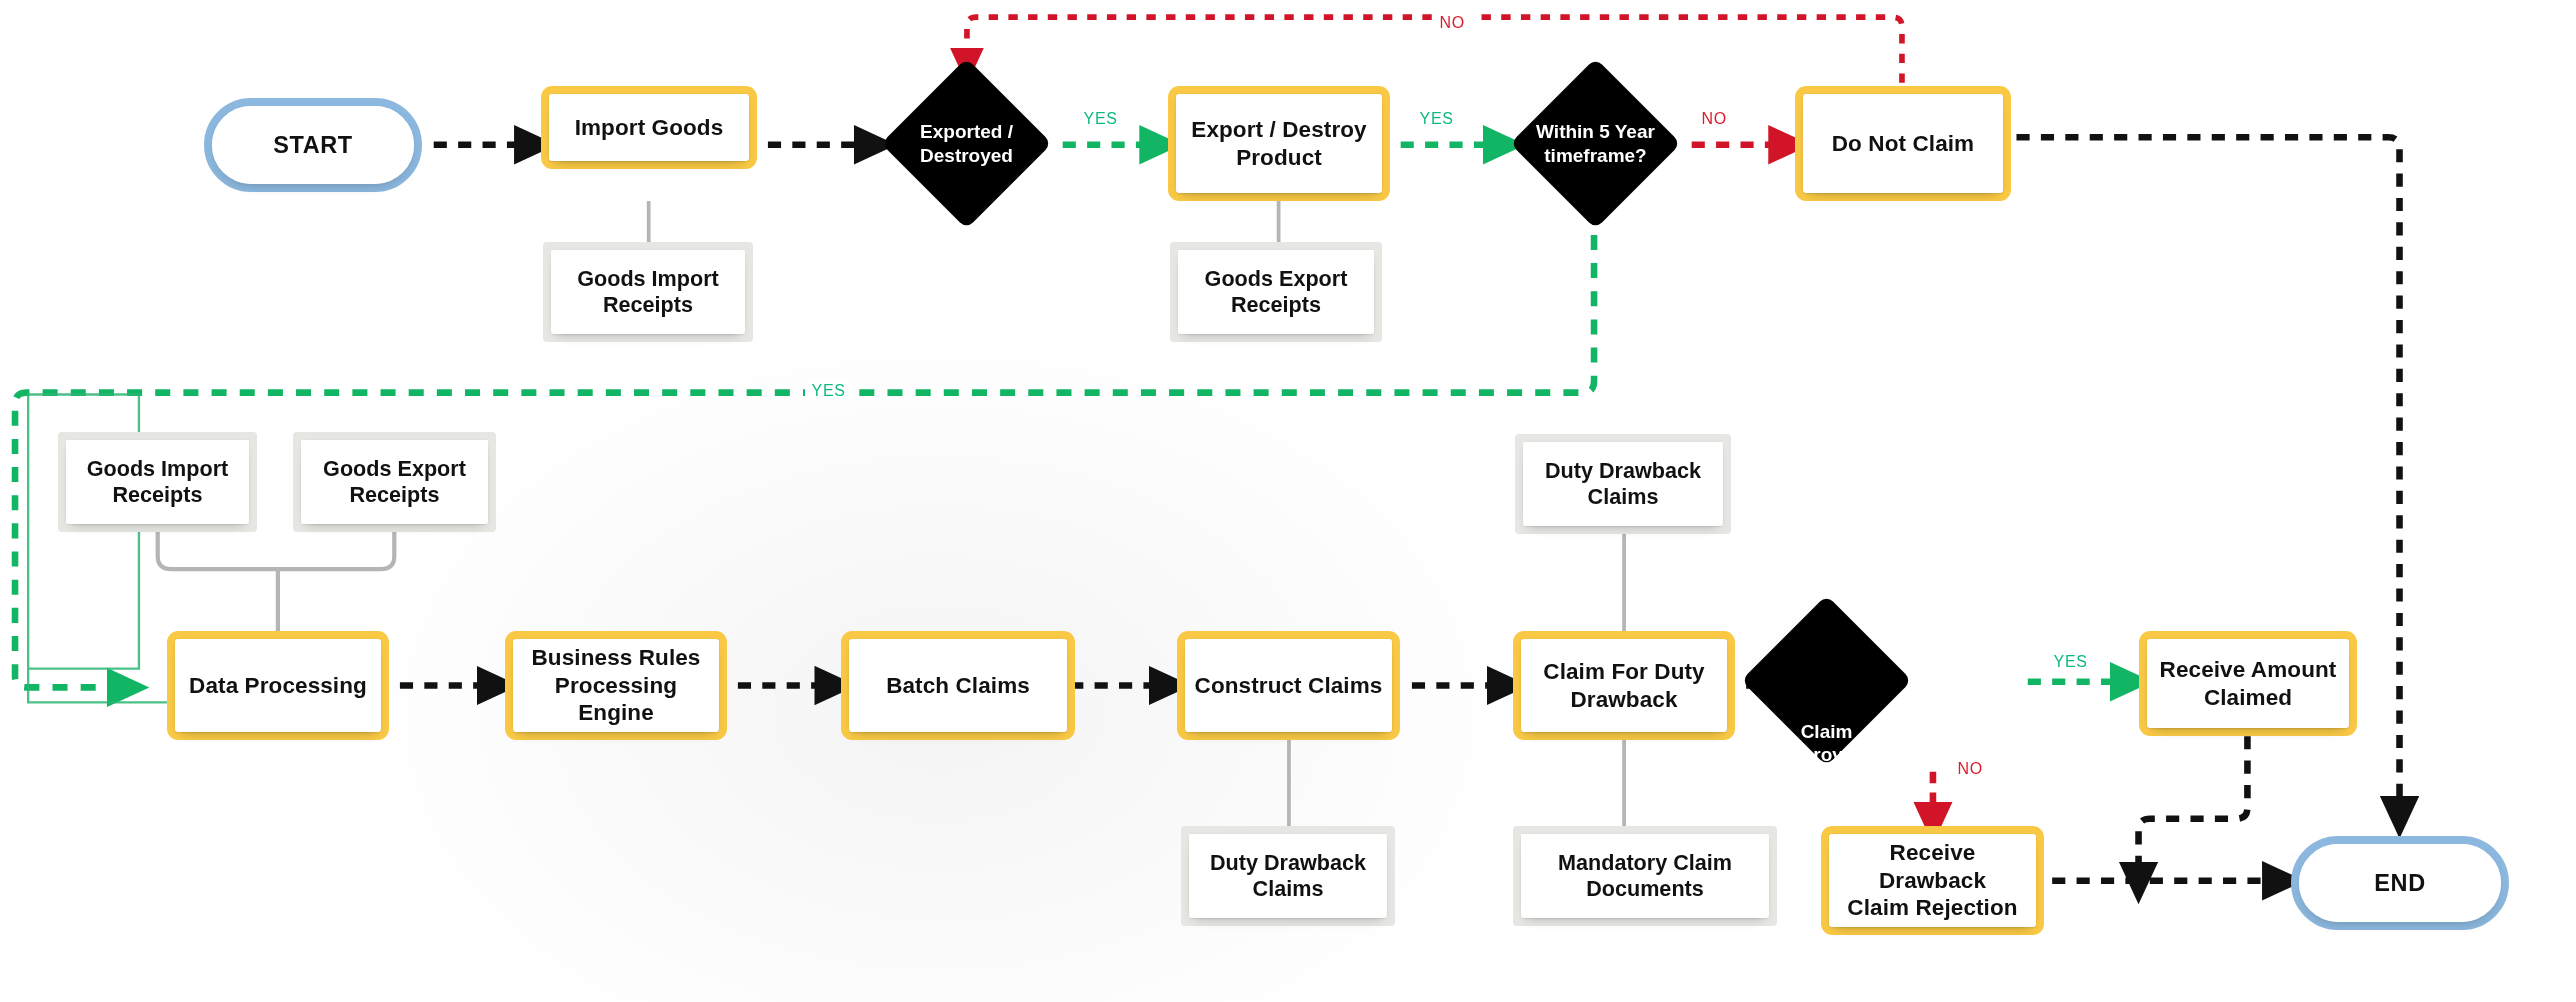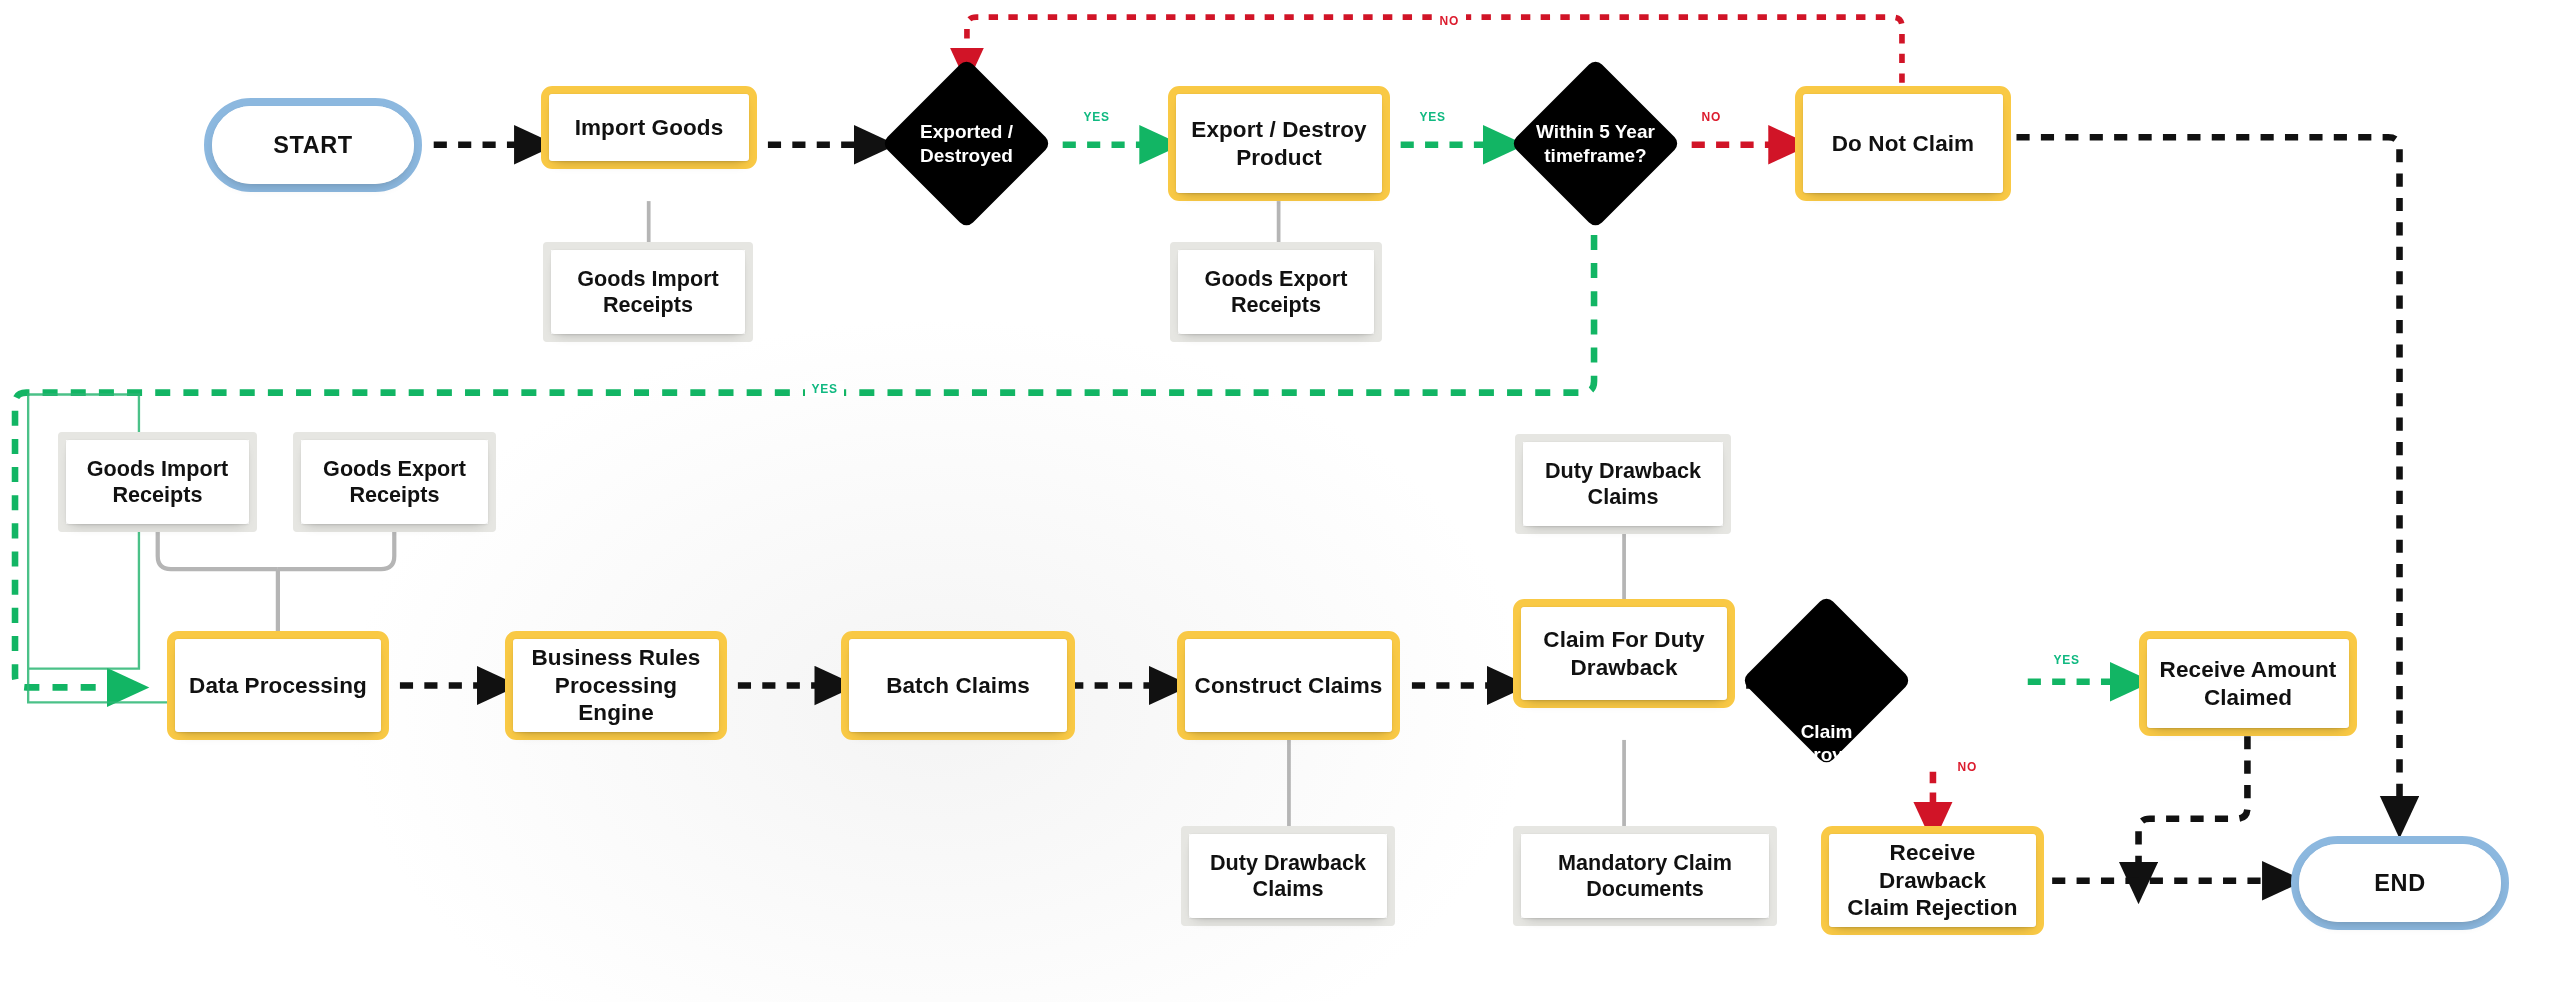--- a/index.html
+++ b/index.html
@@ -70,21 +70,21 @@
     position:absolute;left:0;top:0;width:100%;height:100%;
     background:#000000;transform:rotate(45deg) scale(.707);
     border-radius:13px;z-index:1;
   }
   .decision .lbl{
     font-size:19px;font-weight:700;color:#ffffff;z-index:4;position:relative;
     width:74%;line-height:1.22;
   }
 
   
-  .elabel{position:absolute;font-size:12px;font-weight:700;letter-spacing:0.7px;
+  .elabel{position:absolute;font-size:16px;font-weight:400;letter-spacing:0.7px;
           background:#ffffff;padding:0.9px 6.6px;z-index:6;white-space:nowrap;}
   .elabel.yes{color:#10B981;}
   .elabel.no{color:#DC1C2E;}
 </style>
 </head>
 <body>
 
 <div id="canvas">
 
   <svg class="edges" viewBox="0 0 2744 1068">
@@ -234,21 +234,21 @@
         <div class="lbl">Batch Claims</div>
       </div>
       <div class="node process" style="left: 1177px; top: 631px; width: 223px; height: 109px;">
         <div class="inner"></div>
         <div class="lbl">Construct Claims</div>
       </div>
       <div class="node data" style="left: 1181px; top: 826px; width: 214px; height: 100px;">
         <div class="inner"></div>
         <div class="lbl">Duty Drawback<br>Claims</div>
       </div>
-      <div class="node process" style="left: 1513px; top: 599px; width: 222px; height: 109px;">
+      <div class="node process" style="left: 1513px; top: 631px; width: 222px; height: 109px;">
         <div class="inner"></div>
         <div class="lbl">Claim For Duty<br>Drawback</div>
       </div>
       <div class="node data" style="left: 1515px; top: 434px; width: 216px; height: 100px;">
         <div class="inner"></div>
         <div class="lbl">Duty Drawback<br>Claims</div>
       </div>
       <div class="node data" style="left: 1513px; top: 826px; width: 264px; height: 100px;">
         <div class="inner"></div>
         <div class="lbl">Mandatory Claim<br>Documents</div>

